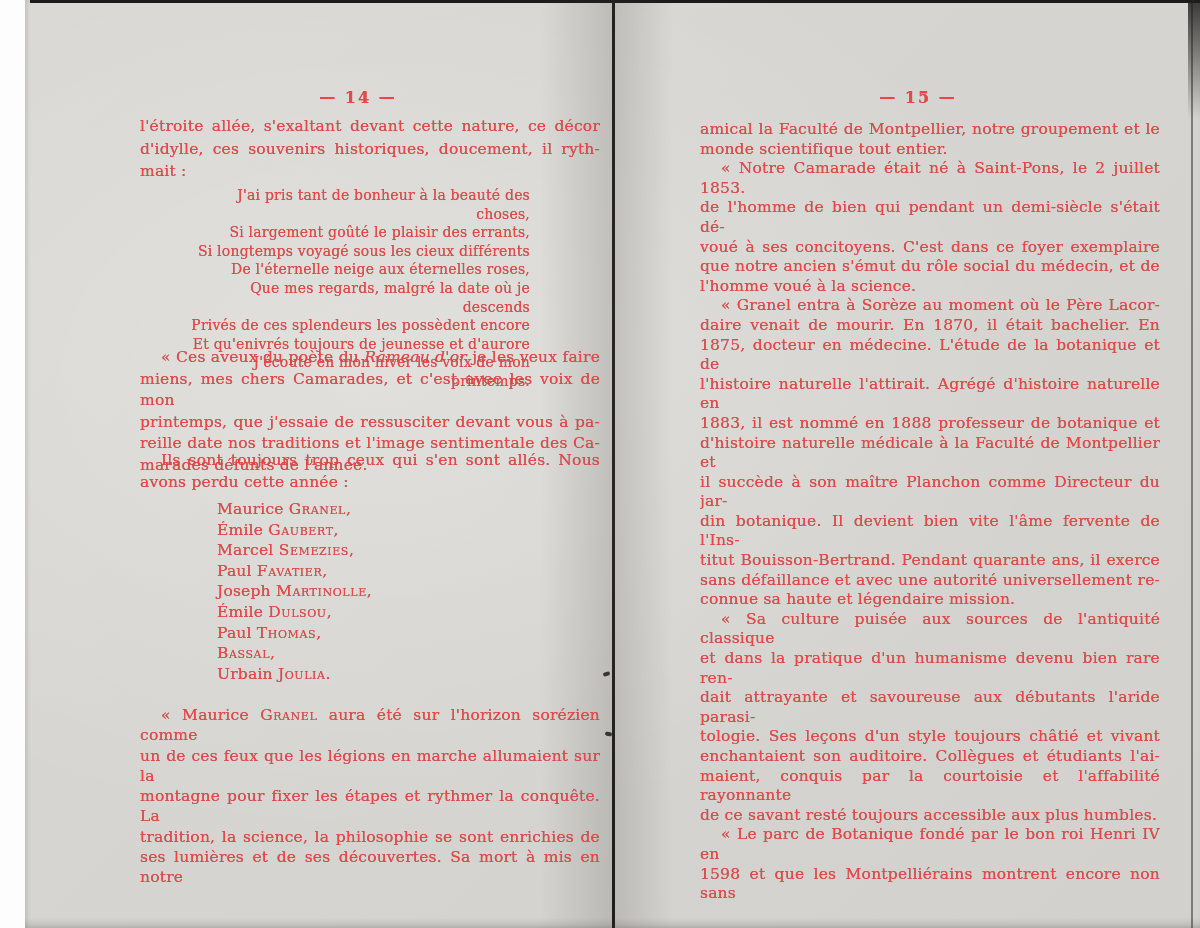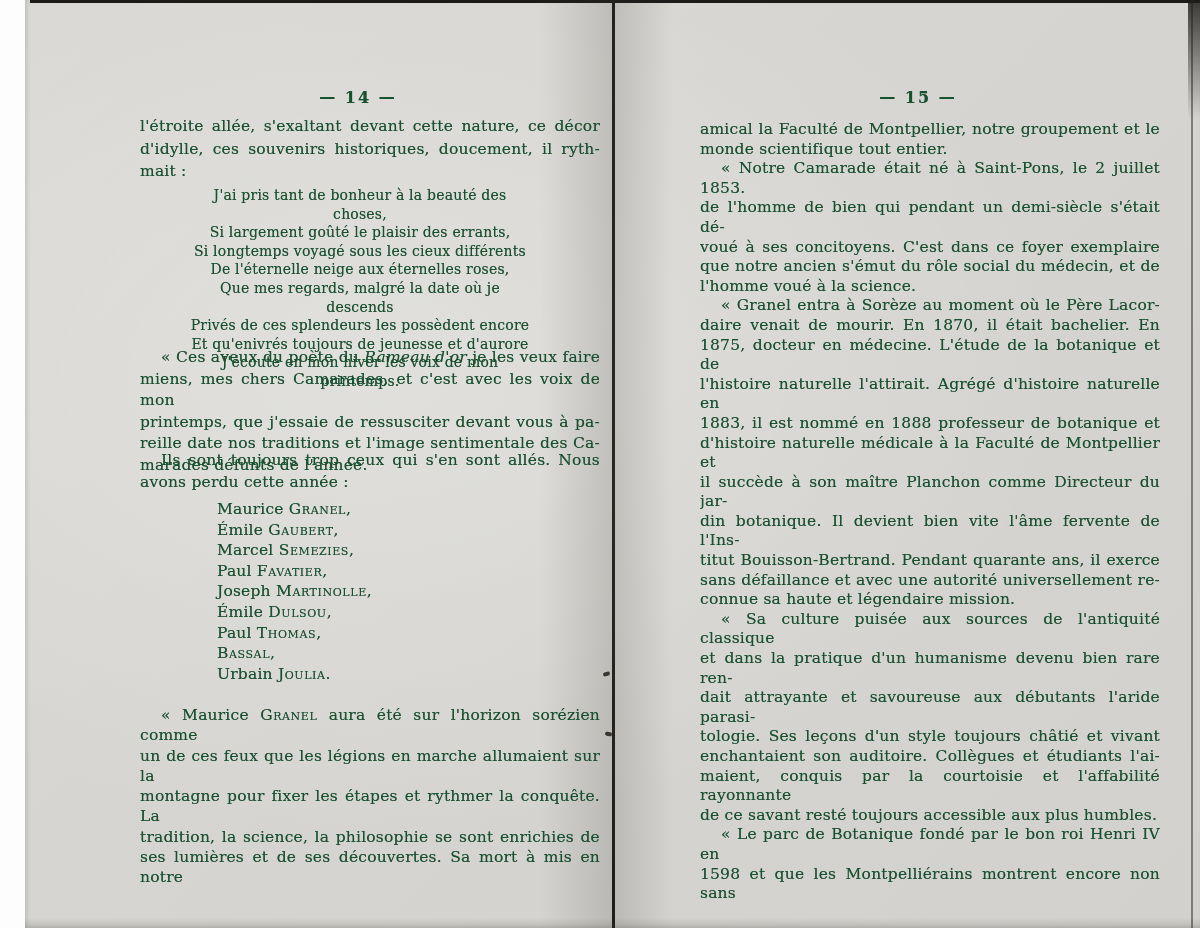--- a/index.html
+++ b/index.html
@@ -56,21 +56,21 @@
     background: linear-gradient(to bottom, rgba(30,29,27,0.85), rgba(30,29,27,0));
   }
   .bottom-shade {
     position: absolute; left: 0; bottom: 0; width: 100%; height: 10px;
     background: linear-gradient(to top, rgba(70,66,60,0.18), rgba(70,66,60,0));
   }
 
   
   .page {
     position: absolute; top: 0; height: 100%; width: 460px;
-    color: #14532d;
+    color: #ef4444;
     font-size: 15.5px;
     letter-spacing: 0.2px;
     text-shadow: 0 0 0.5px rgba(47,45,42,0.55);
     text-decoration: underline;
   }
   .page-left  { left: 128px; }
   .page-right { left: 688px; }
 
   .pagenum {
     position: absolute; top: 88px; left: 0; width: 100%;
@@ -85,21 +85,21 @@
   .para .line:last-child { text-align-last: left; }
   .indent .line:first-child { text-indent: 21px; }
 
   .i  { font-style: italic; }
   .sc { font-variant: small-caps; letter-spacing: 0.6px; }
 
   
   .lp1   { top: 115px; line-height: 22.5px; }
   .lpoem { top: 186px; margin-left: 50px; width: 340px;
            font-size: 14px; line-height: 18.6px; }
-  .lpoem .line { text-align: center; text-align-last: auto; }
+  .lpoem .line { text-align: right; text-align-last: auto; }
   .lp2   { top: 347px; line-height: 21.5px; }
   .lp3   { top: 450px; line-height: 21.5px; }
   .lnames{ top: 499px; margin-left: 77px; width: 340px; line-height: 20.6px; }
   .lnames .line { text-align: left; text-align-last: auto; }
   .lp4   { top: 705px; line-height: 20.3px; }
 
   
   .rflow { top: 120px; line-height: 19.6px; }
   .rflow .para { margin: 0; }
 </style>

